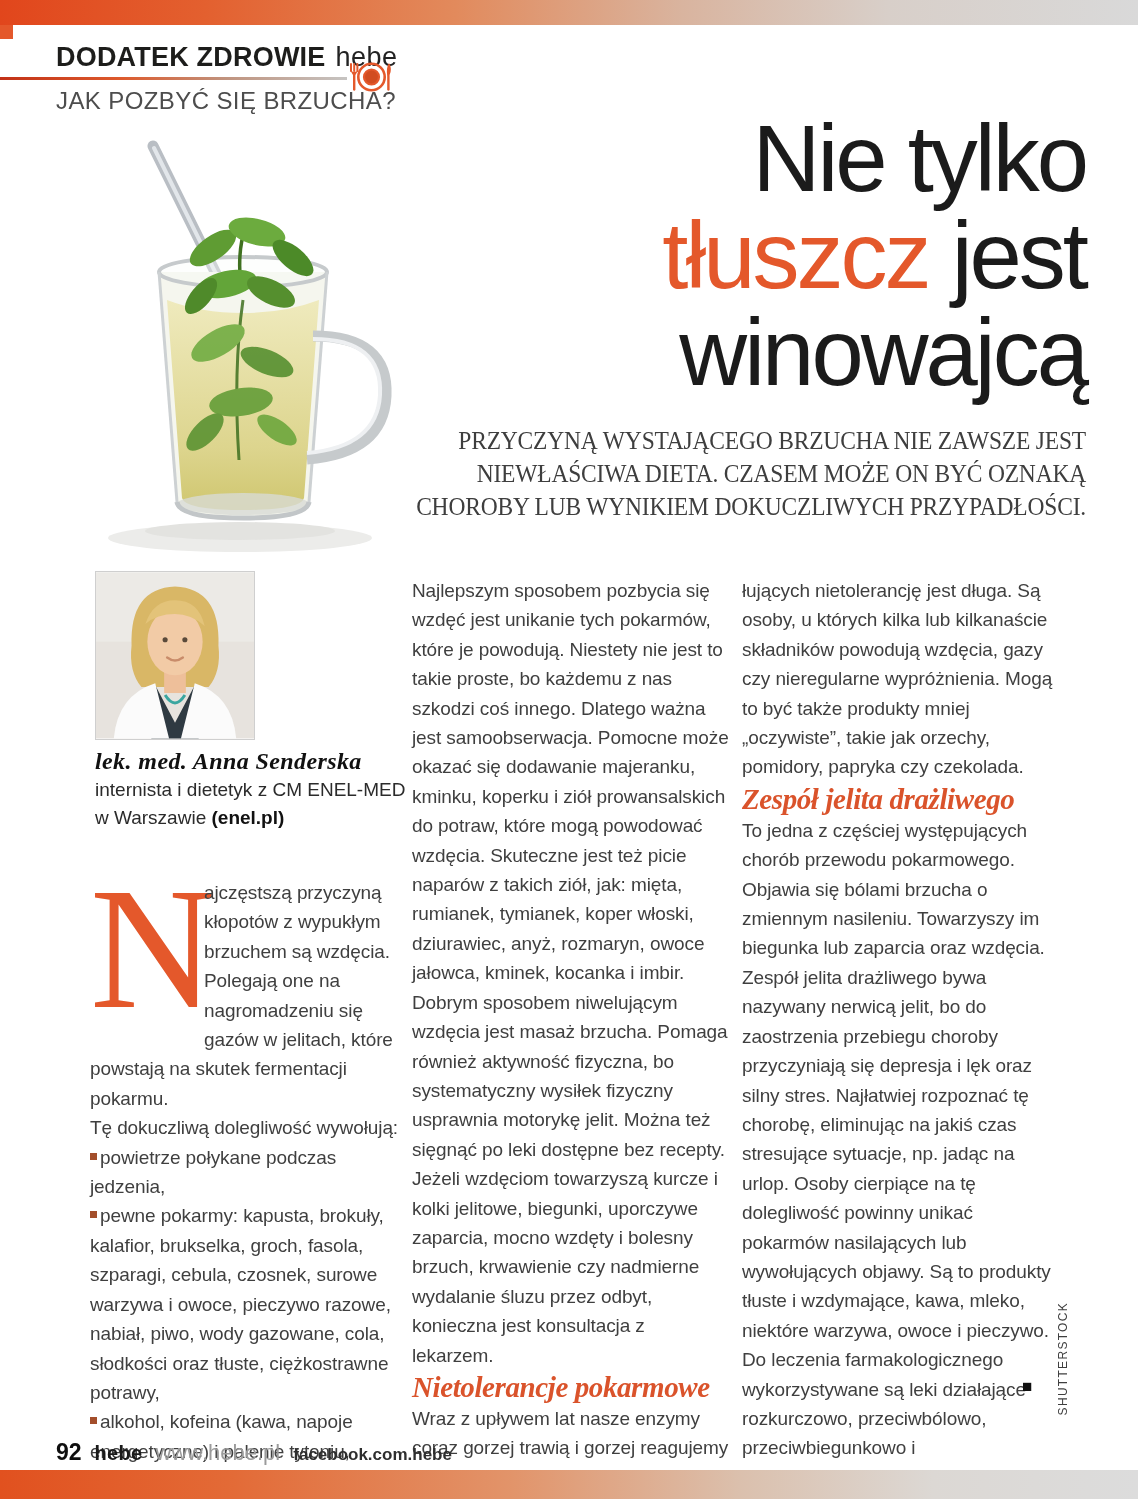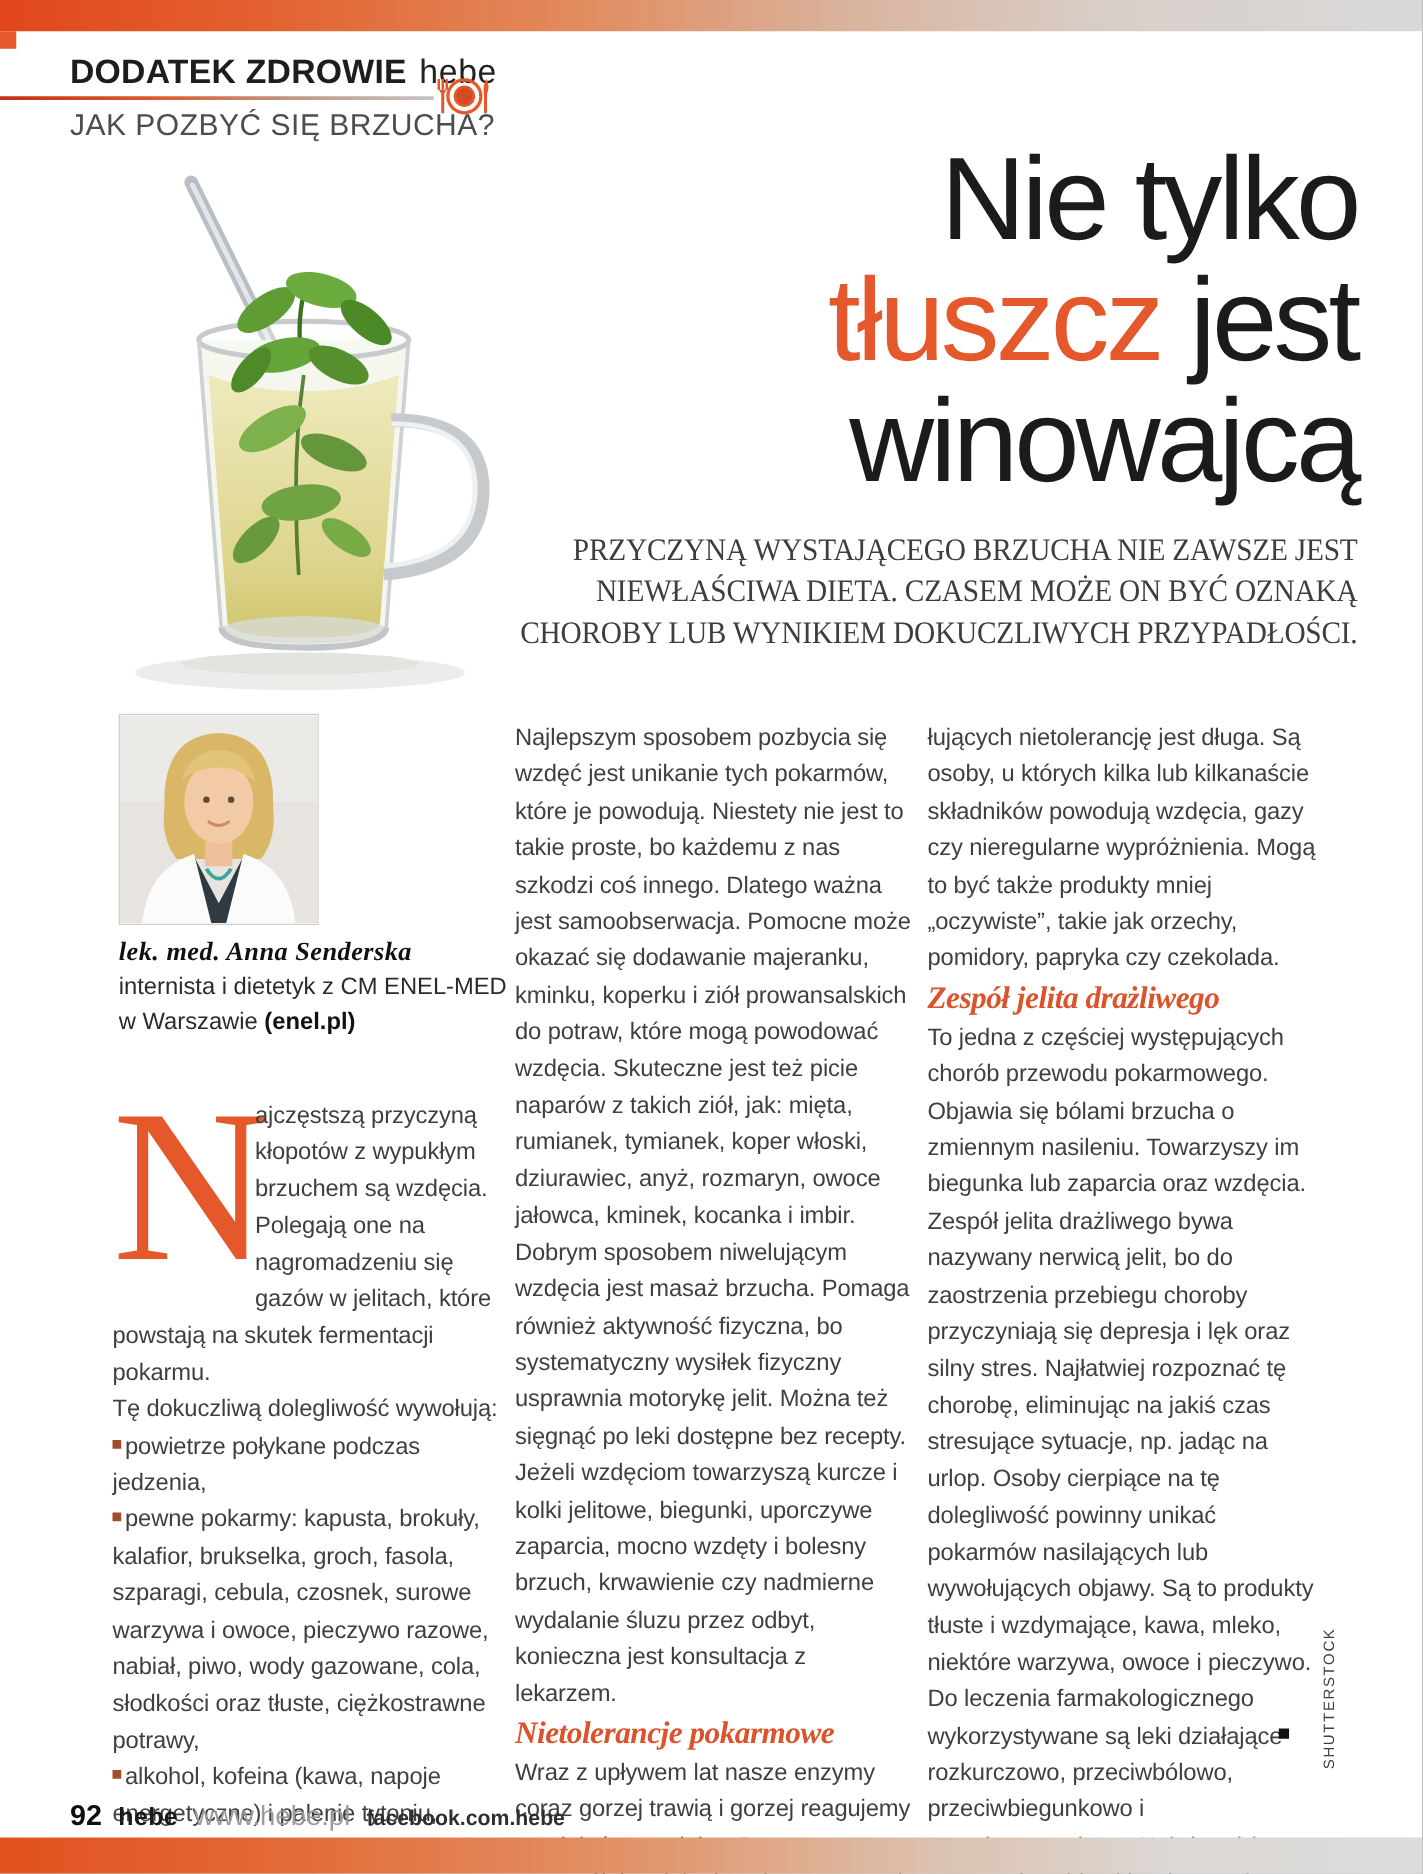--- a/index.html
+++ b/index.html
@@ -42,35 +42,35 @@
     color:#3e3e3e; letter-spacing:-.2px;
     transform:scaleX(.94); transform-origin:100% 0;
   }
   
   .tea-photo { position:absolute; left:55px; top:100px; width:380px; height:465px; }
   
   .author-photo { position:absolute; left:95px; top:571px; width:160px; height:169px; border:1px solid #cfcfcf; }
   .author-photo svg { display:block; }
   .author-block { position:absolute; left:95px; top:747px; width:320px; font-size:19px; line-height:28.5px; color:#2b2b2b; }
   .author-label { font-family:"Liberation Serif", serif; font-style:italic; font-weight:700; font-size:20px; color:#111; }
-  .author-name  { font-family:"Liberation Serif", serif; font-style:italic; font-weight:700; font-size:21px; color:#111; letter-spacing:.4px; }
+  .author-name  { font-family:"Liberation Serif", serif; font-style:italic; font-weight:700; font-size:24px; color:#111; letter-spacing:.4px; }
   .author-site  { font-weight:700; color:#111; }
   
   .col { position:absolute; font-size:19px; line-height:29.4px; color:#3f3f3f; letter-spacing:-.1px; }
   .col p { margin:0; }
   .col-1 { left:90px;  top:878px; width:314px; }
   .col-2 { left:412px; top:576px; width:318px; }
   .col-3 { left:742px; top:576px; width:318px; }
   .dropcap {
     float:left; font-family:"Liberation Serif", serif; font-size:174px; line-height:138px;
     color:#e4582b; width:106px; height:147px; margin:2px 8px 0 0;
   }
   .sec-heading {
     font-family:"Liberation Serif", serif; font-weight:700; font-style:italic;
-    color:#da532b; font-size:25px; line-height:34px; letter-spacing:-.4px;
+    color:#da532b; font-size:29px; line-height:34px; letter-spacing:-.4px;
     margin:20px 0 6px 0;
   }
   .sec-heading.first { margin-top:22px; }
   .bullet {
     display:inline-block; width:7px; height:7px; background:#a34e2b;
     margin-right:3px; vertical-align:4px;
   }
   .end-mark { position:absolute; left:1022px; top:1378px; font-size:17px; color:#111; line-height:17px; }
   
   .credit {

